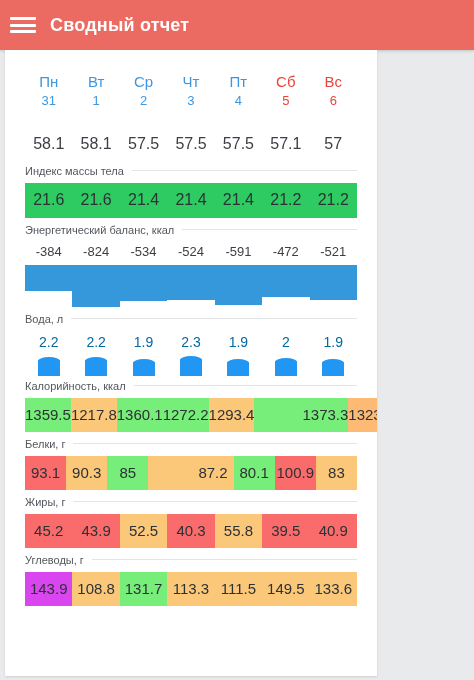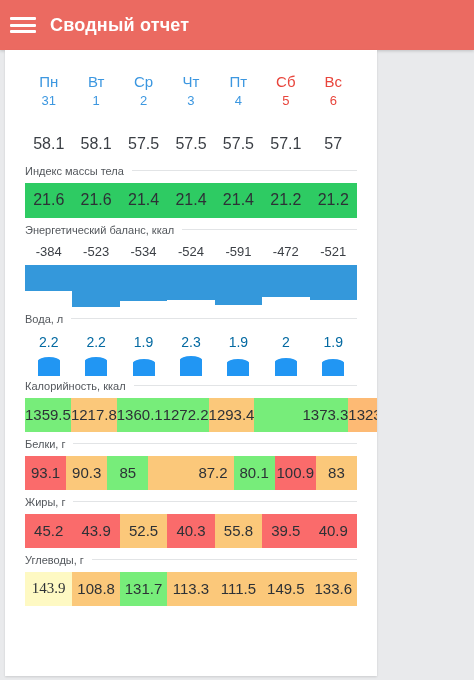--- a/index.html
+++ b/index.html
@@ -283,21 +283,21 @@
         <div class="cell" style="background: rgb(46, 203, 99);">21.2</div>
         <div class="cell" style="background: rgb(46, 203, 99);">21.2</div>
       </div>
 
     <div class="sec">
       <div class="sec-label">Энергетический баланс, ккал</div>
       <div class="sec-rule"></div>
     </div>
     <div class="ebal-values" id="row-ebal-values">
         <div class="cell">-384</div>
-        <div class="cell">-523</div>
+        <div class="cell">-824</div>
         <div class="cell">-534</div>
         <div class="cell">-524</div>
         <div class="cell">-591</div>
         <div class="cell">-472</div>
         <div class="cell">-521</div>
       </div>
     <div class="ebal-chart" id="row-ebal-chart">
         <div class="col">
           <div class="bar" style="height: 62%; background: rgb(52, 152, 219);"></div>
         </div>
@@ -398,21 +398,21 @@
         <div class="cell" style="background: rgb(251, 200, 122);">55.8</div>
         <div class="cell" style="background: rgb(250, 107, 107);">39.5</div>
         <div class="cell" style="background: rgb(250, 107, 107);">40.9</div>
       </div>
 
     <div class="sec">
       <div class="sec-label">Углеводы, г</div>
       <div class="sec-rule"></div>
     </div>
     <div class="heat" id="row-carbs">
-        <div class="cell" style="background: #fef9c3; font-family: Liberation Serif, serif;">143.9</div>
+        <div class="cell" style="background: #d946ef;">143.9</div>
         <div class="cell" style="background: rgb(251, 200, 122);">108.8</div>
         <div class="cell" style="background: rgb(119, 237, 122);">131.7</div>
         <div class="cell" style="background: rgb(251, 200, 122);">113.3</div>
         <div class="cell" style="background: rgb(251, 200, 122);">111.5</div>
         <div class="cell" style="background: rgb(251, 200, 122);">149.5</div>
         <div class="cell" style="background: rgb(251, 200, 122);">133.6</div>
       </div>
 
   </div>
 </div>

